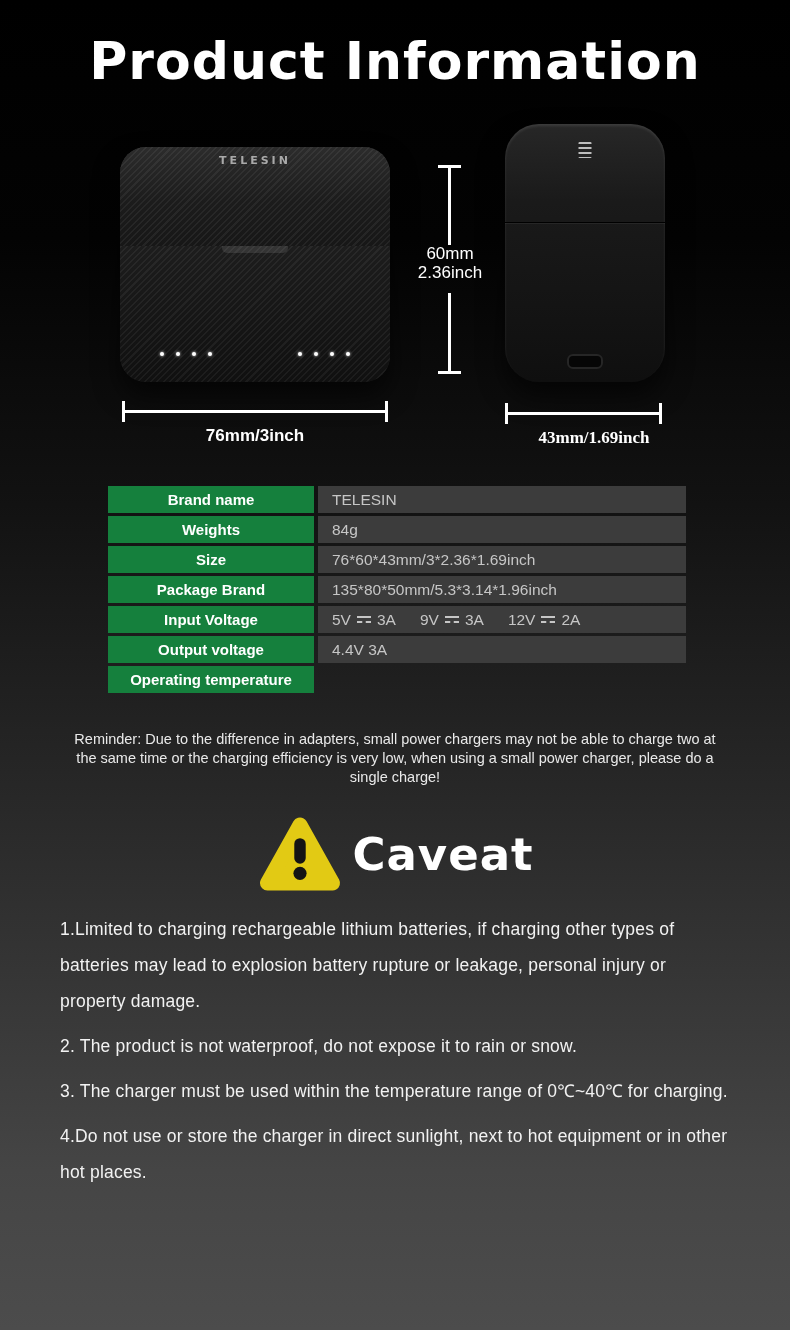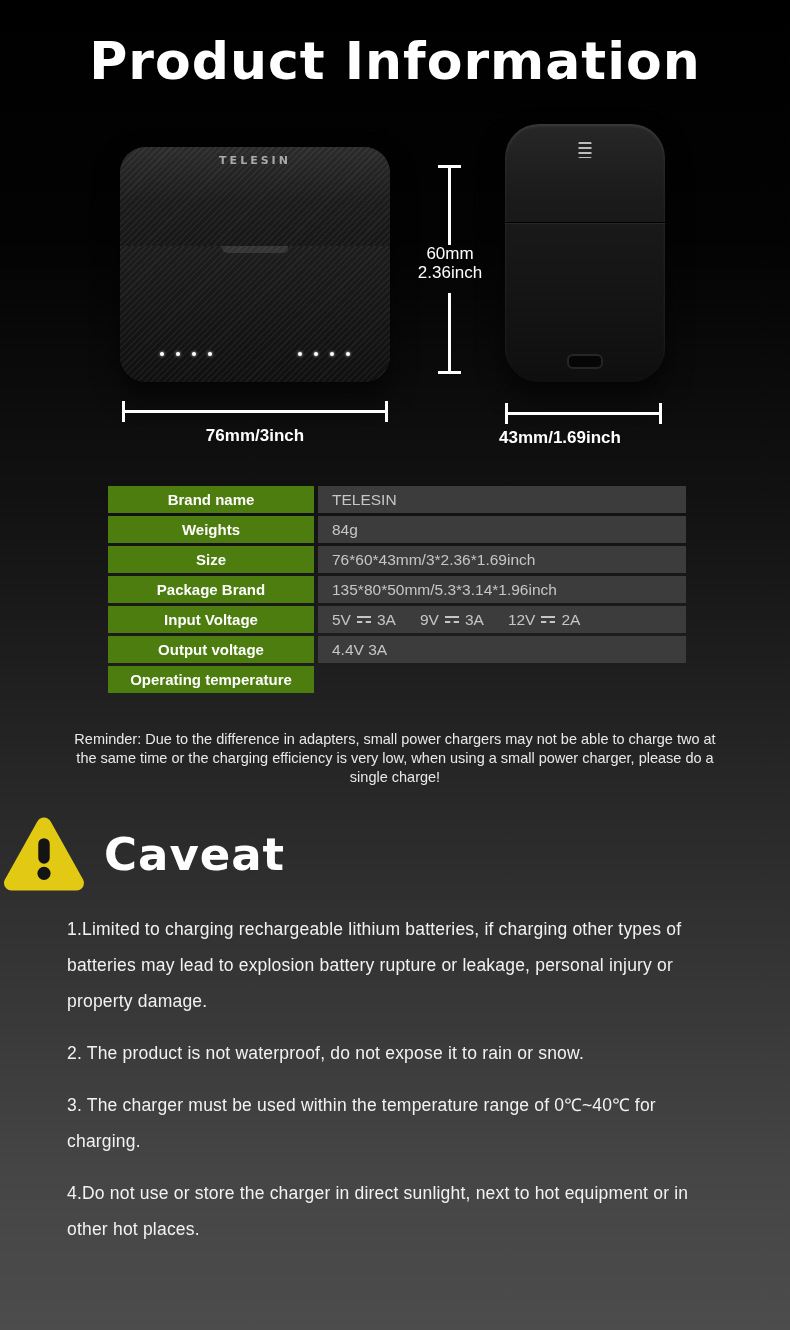--- a/index.html
+++ b/index.html
@@ -85,21 +85,21 @@
   .dim-h{position:absolute;height:3px;background:#fff;}
   .dim-h::before{content:"";position:absolute;left:0;top:-9px;width:3px;height:21px;background:#fff;}
   .dim-h::after{content:"";position:absolute;right:0;top:-9px;width:3px;height:21px;background:#fff;}
   .dim-hlabel{
     position:absolute;text-align:center;font-weight:bold;font-size:17px;color:#fff;
   }
   
   .spec-table{width:578px;margin:14px 0 0 108px;}
   .spec-row{display:flex;height:27px;margin-bottom:3px;}
   .cell-label{
-    width:206px;flex:0 0 206px;background:#4d7c0f;
+    width:206px;flex:0 0 206px;background:#15803d;
     display:flex;align-items:center;justify-content:center;
     font-size:15px;font-weight:bold;color:#fff;
   }
   .cell-value{
     flex:1;margin-left:4px;background:#3c3c3c;
     display:flex;align-items:center;padding-left:14px;
     font-size:15.5px;color:#c6c6c6;
   }
   .dc-pair{display:inline-flex;align-items:center;margin-right:24px;}
   .dc-pair span{white-space:nowrap;}
@@ -108,30 +108,30 @@
   }
   .dc-symbol::before{content:"";display:block;border-top:2px solid #c6c6c6;margin-bottom:3px;}
   .dc-symbol::after{content:"";display:block;width:100%;border-top:2px dashed #c6c6c6;}
   
   .reminder{
     width:648px;margin:37px auto 0;text-align:center;
     font-size:14.5px;line-height:19px;color:#e9e9e9;
   }
   
   .caveat-header{
-    display:flex;align-items:center;
-    margin-top:26px;gap:16px;
+    display:flex;align-items:center;justify-content:center;
+    margin-top:26px;gap:8px;
   }
   .caveat-title{
     font-family:"DejaVu Sans",sans-serif;
     font-size:45px;font-weight:800;color:#fff;letter-spacing:1px;
   }
   .caveat-list{width:688px;margin:16px auto 0;}
   .warning-item{
-    margin:16px;font-size:17.5px;line-height:36px;color:#f2f2f2;
+    margin:9px;font-size:17.5px;line-height:36px;color:#f2f2f2;
     letter-spacing:.2px;
   }
 </style>
 </head>
 <body>
 
 <h1 class="page-title">Product Information</h1>
 
 <div class="showcase">
 
@@ -164,21 +164,21 @@
   <div class="dim-vlabel" style="left:398px;top:152px;width:104px;">
     <div>60mm</div>
     <div>2.36inch</div>
   </div>
   <div class="dim-vseg cap-bottom" style="left:448px;top:201px;height:81px;"></div>
 
   <div class="dim-h" style="left:122px;top:318px;width:266px;"></div>
   <div class="dim-hlabel" style="left:122px;top:334px;width:266px;">76mm/3inch</div>
 
   <div class="dim-h" style="left:505px;top:320px;width:157px;"></div>
-  <div class="dim-hlabel" style="left:446px;top:336px;width:228px;">43mm/1.69inch</div>
+  <div class="dim-hlabel" style="left:480px;top:336px;width:228px;font-family:Liberation Serif, serif;">43mm/1.69inch</div>
 </div>
 
 <div class="spec-table">
   <div class="spec-row">
     <div class="cell-label">Brand name</div>
     <div class="cell-value">TELESIN</div>
   </div>
 
   <div class="spec-row">
     <div class="cell-label">Weights</div>

